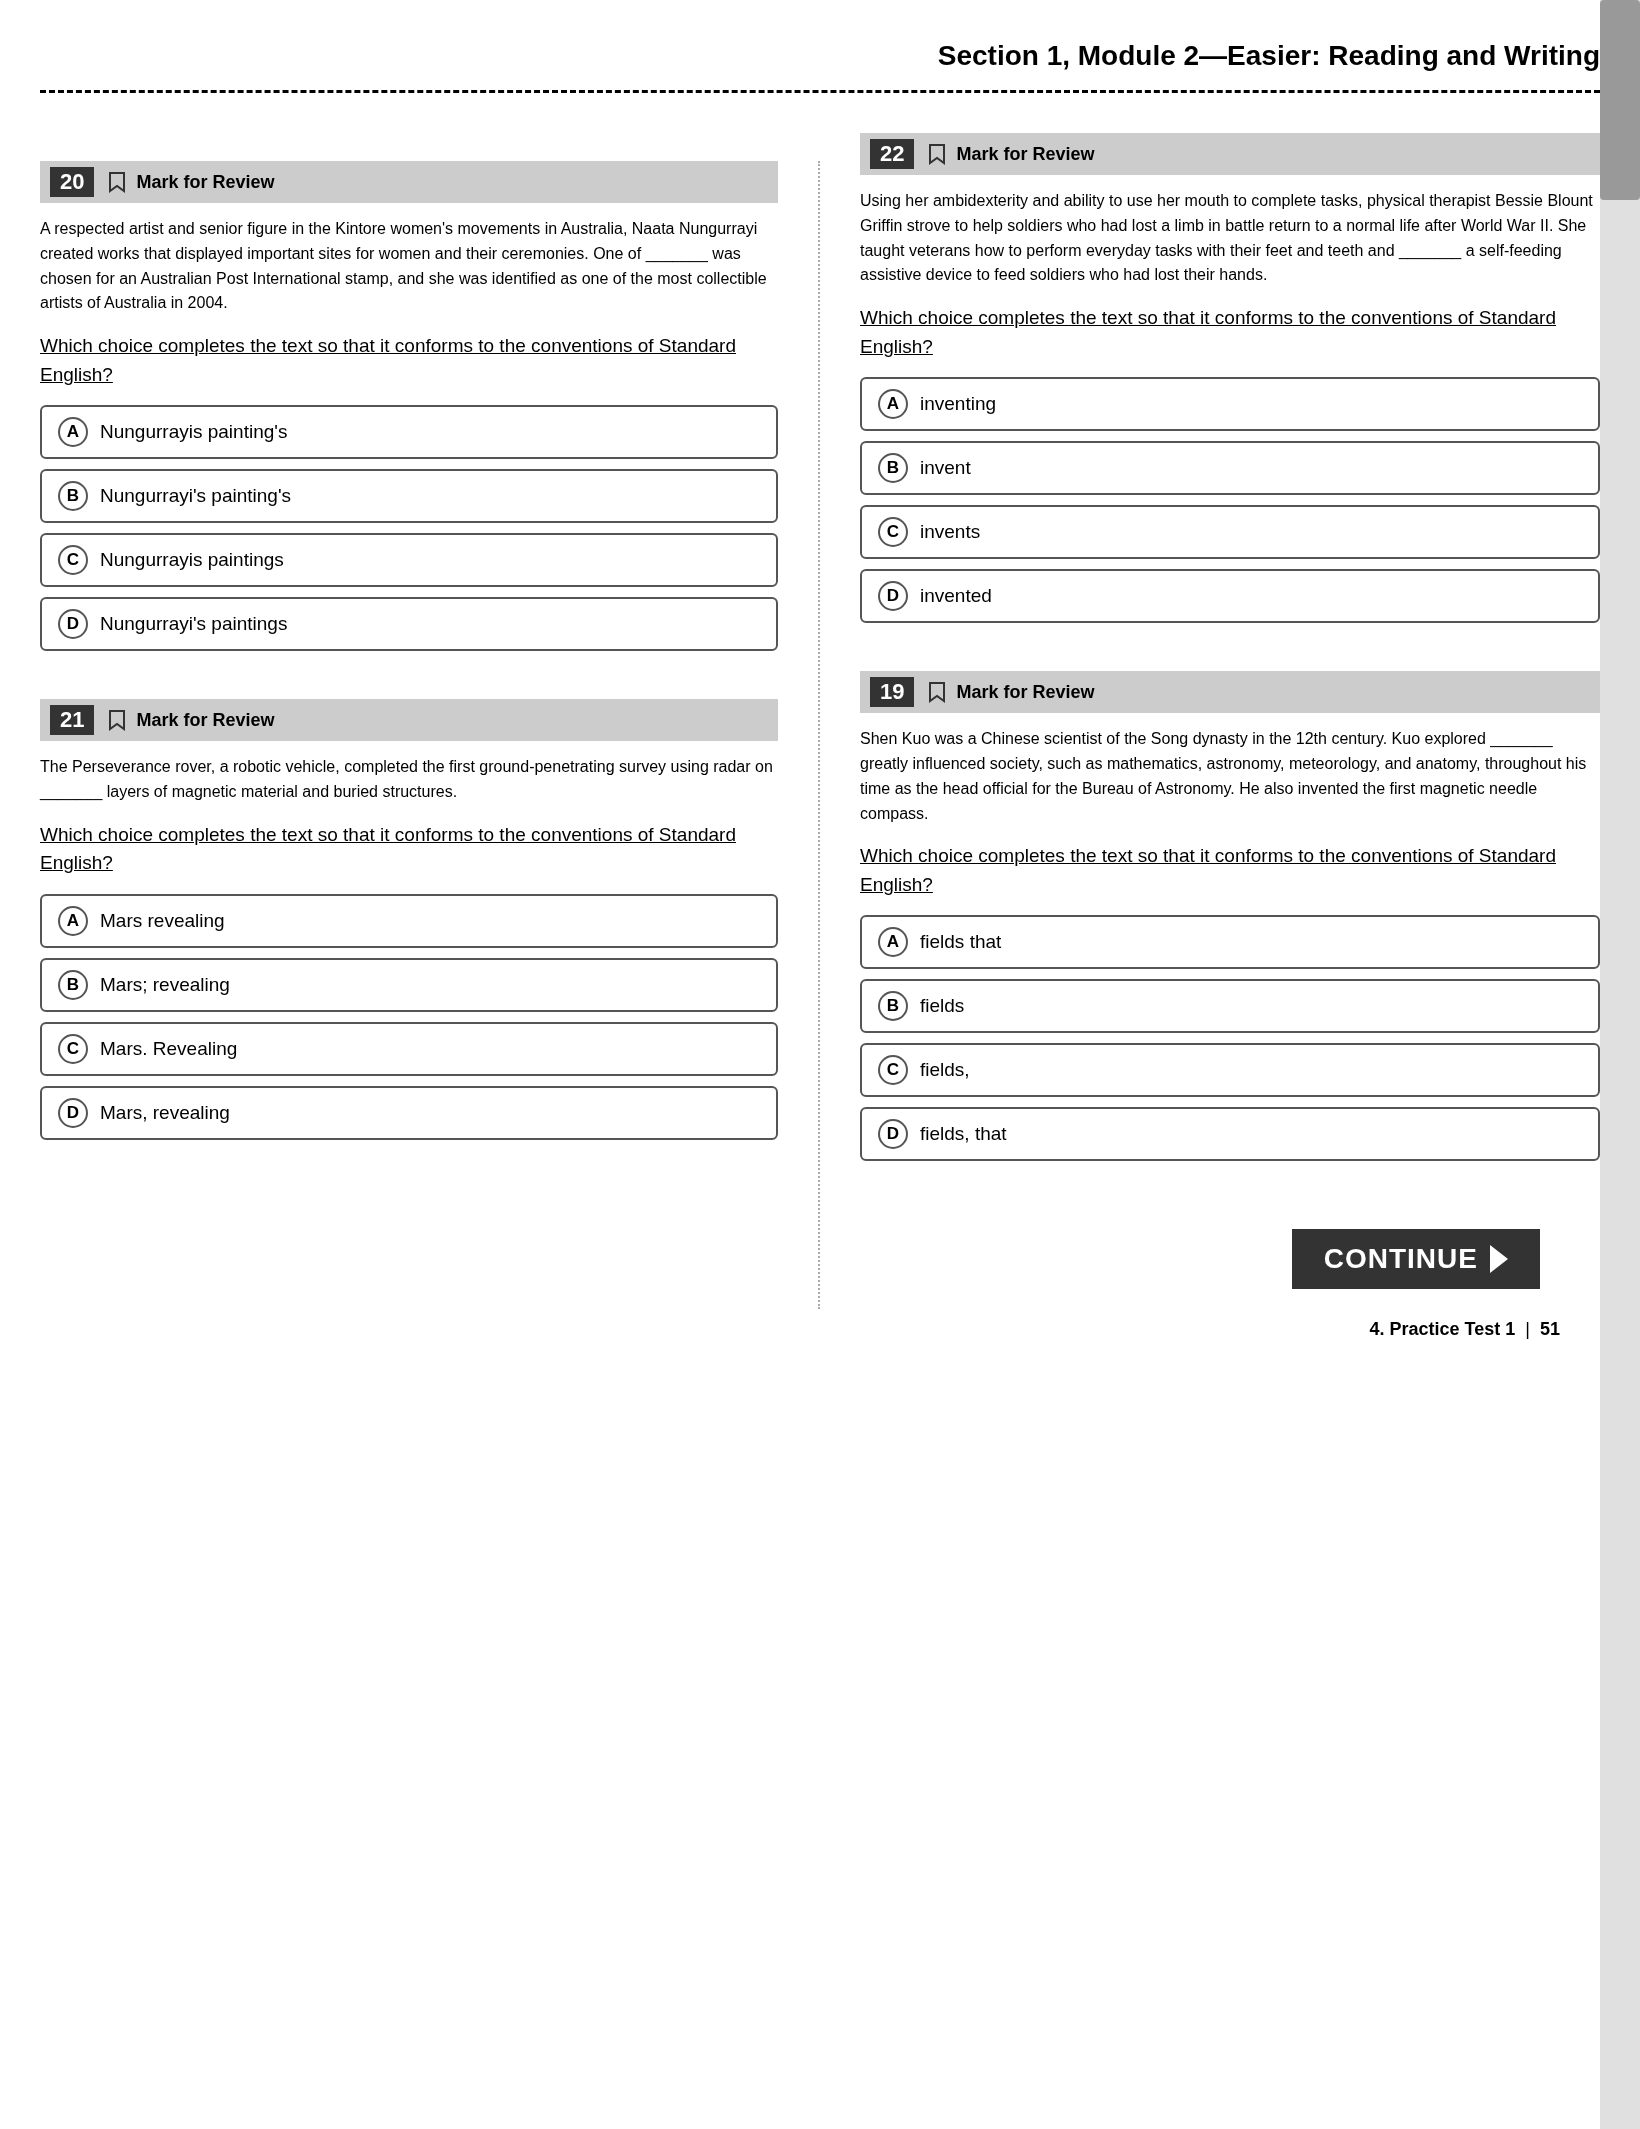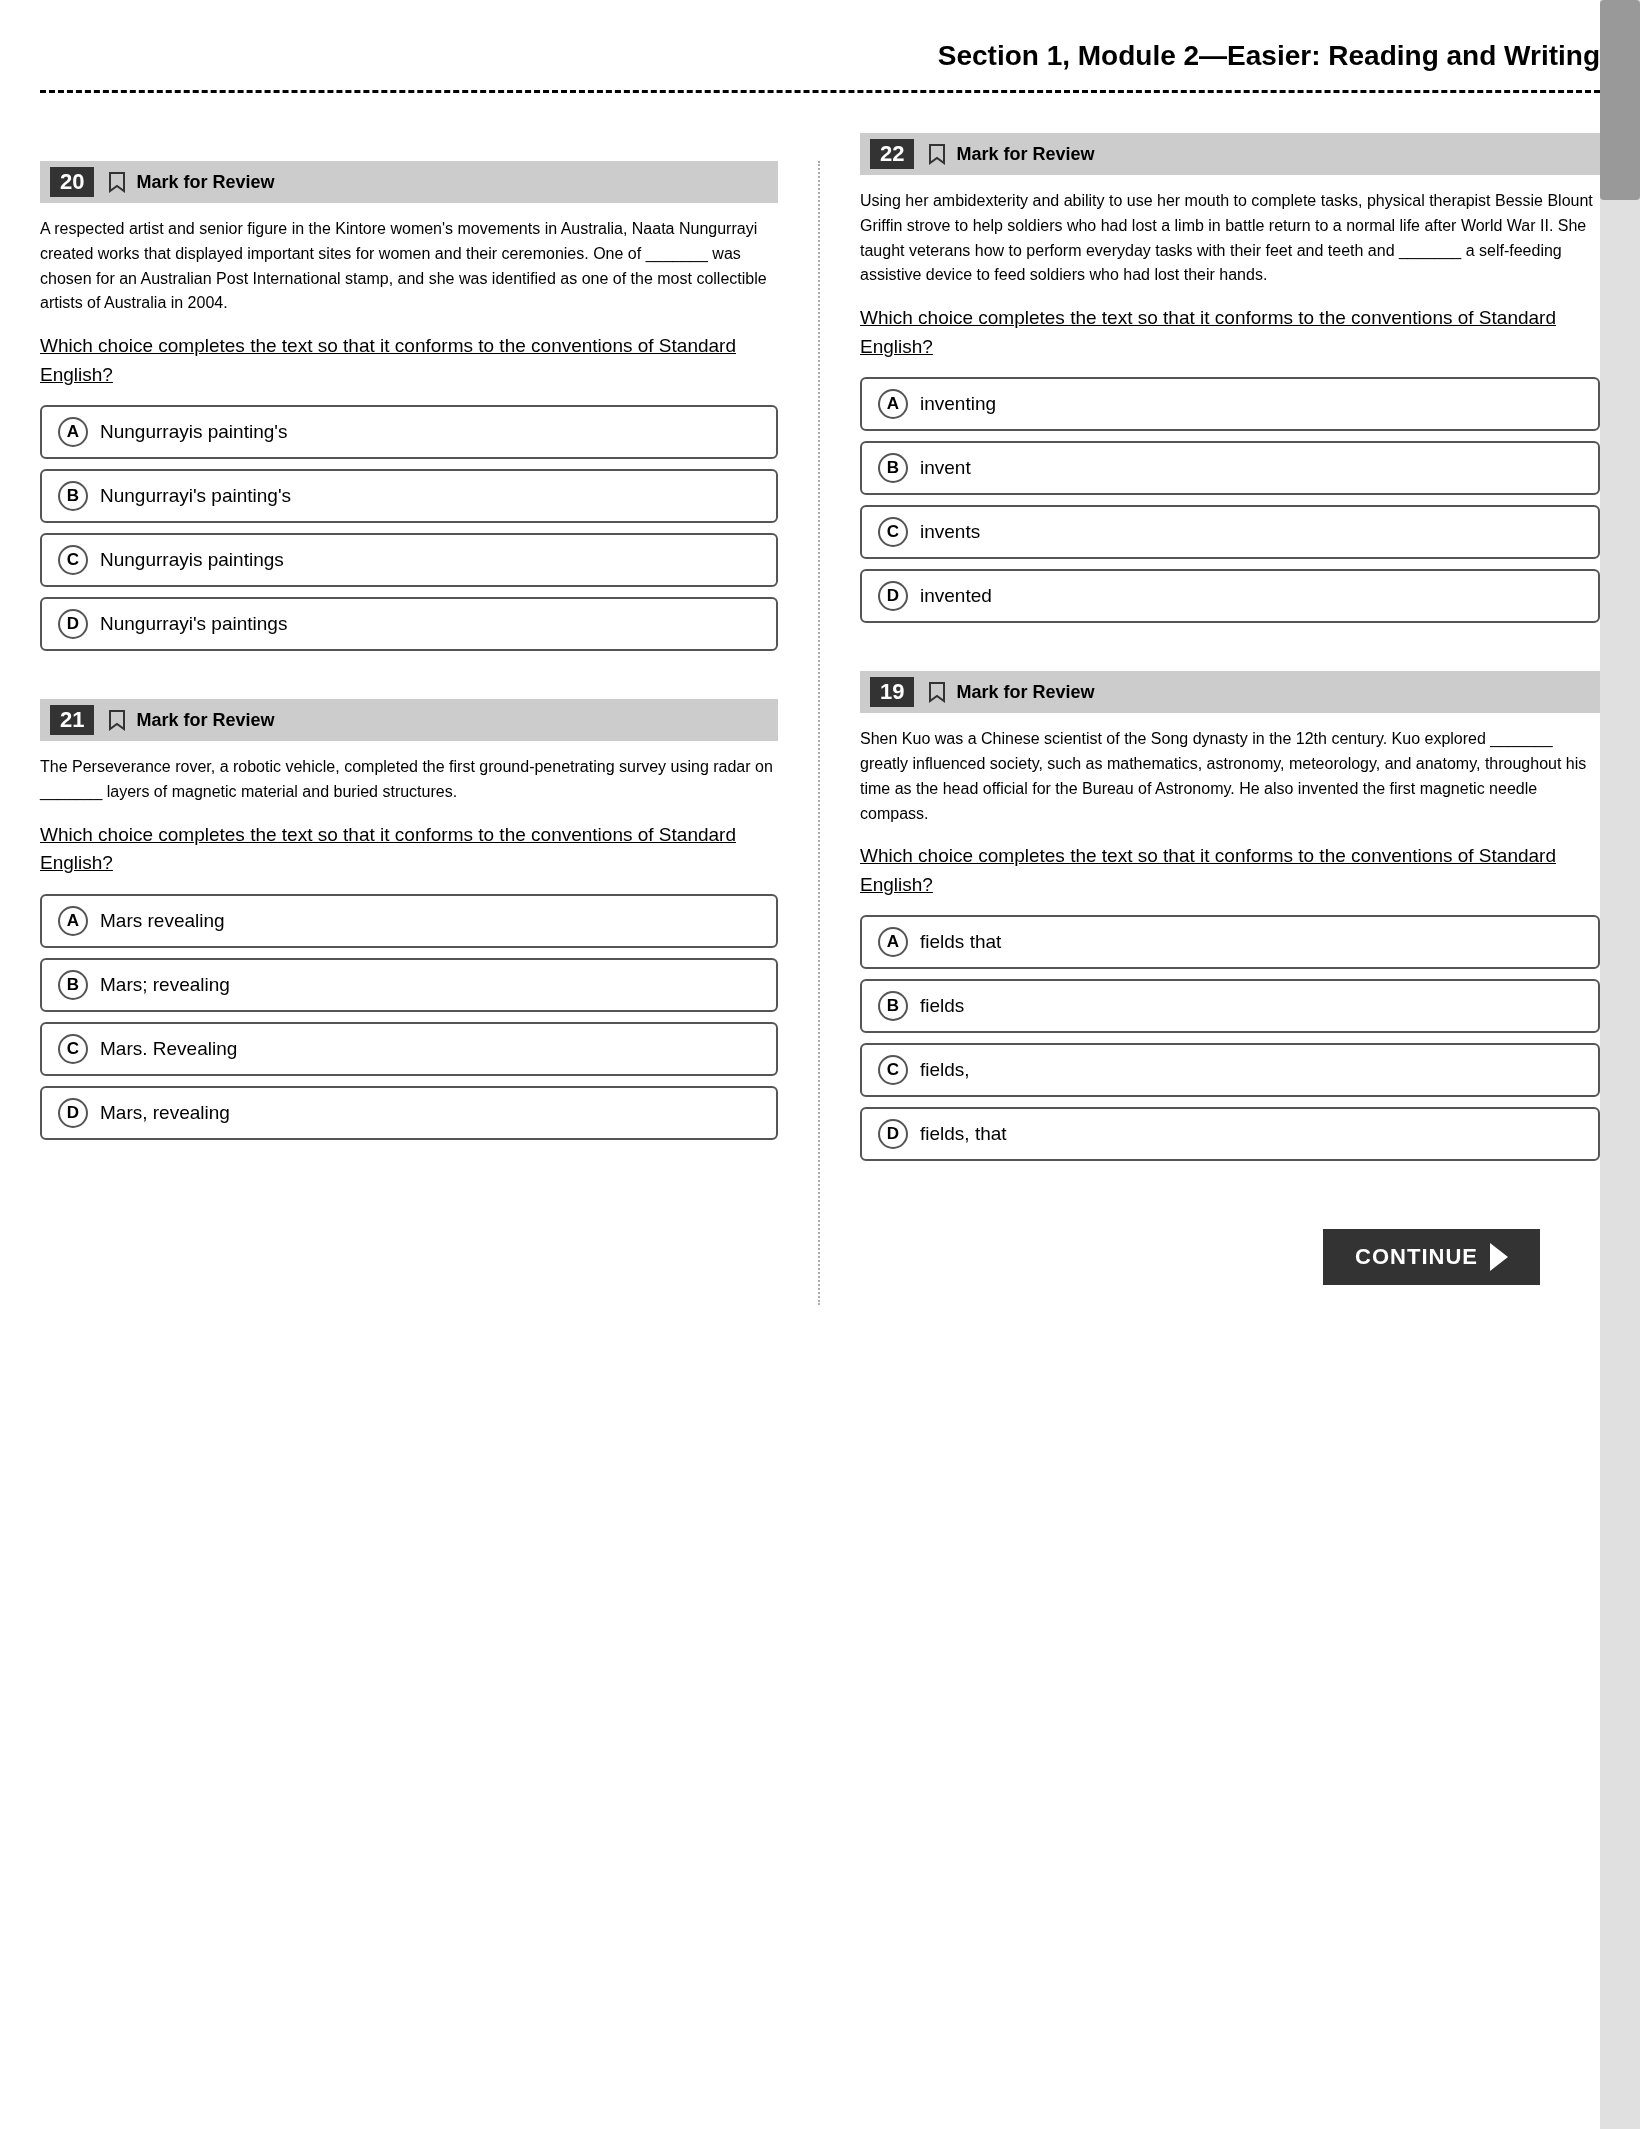--- a/index.html
+++ b/index.html
@@ -122,21 +122,21 @@
       display: flex;
       justify-content: flex-end;
       align-items: center;
       padding: 20px 60px 20px 0;
       margin-top: 20px;
     }
     .continue-btn {
       background: #333;
       color: #fff;
       font-family: Arial, sans-serif;
-      font-size: 22px;
+      font-size: 28px;
       font-weight: bold;
       padding: 14px 32px;
       border: none;
       cursor: pointer;
       display: flex;
       align-items: center;
       gap: 12px;
       letter-spacing: 1px;
     }
     .arrow-right {
@@ -317,13 +317,18 @@
 
       <div class="bottom-bar">
         <button class="continue-btn">
           <span>CONTINUE</span>
           <span class="arrow-right"></span>
         </button>
       </div>
     </div>
   </div>
 
+  <div class="footer-text">
+    <span>4. Practice Test 1</span>
+    &nbsp;|&nbsp;
+    <span>51</span>
+  </div>
 </div>
 
 </body></html>

